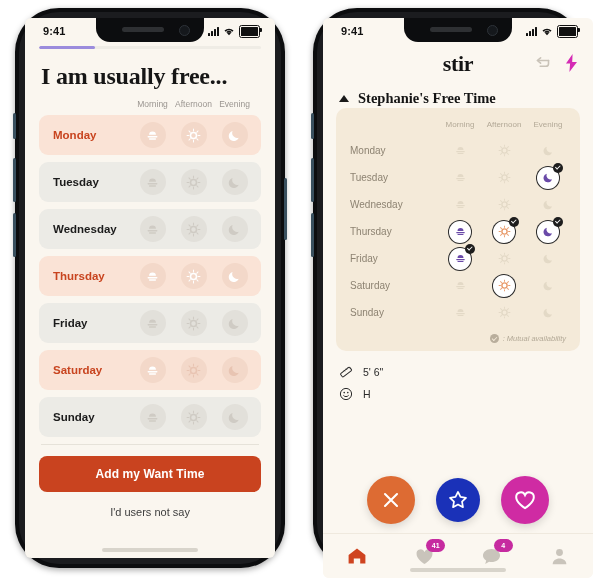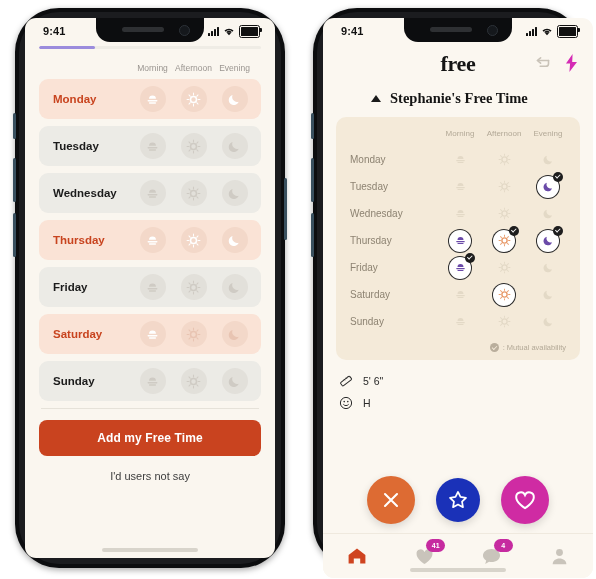--- a/index.html
+++ b/index.html
@@ -15,21 +15,21 @@
     background:#0c0d0f;border-radius:44px;
     box-shadow:0 2px 6px rgba(0,0,0,.35);
   }
   .phone.left{left:15px;}
   .phone.right{left:313px;}
   .phone .rim{
     position:absolute;inset:4px;border-radius:40px;background:#1b1c1f;
   }
   .screen{
     position:absolute;left:10px;top:10px;right:10px;bottom:10px;
-    border-radius:11px;overflow:hidden;background:#faf6ef;
+    border-radius:6px;overflow:hidden;background:#faf6ef;
   }
   .sidebtn{position:absolute;background:#39505f;border-radius:2px;}
   .phone.left .sb1{left:-2px;top:105px;width:3px;height:26px;}
   .phone.left .sb2{left:-2px;top:150px;width:3px;height:44px;}
   .phone.left .sb3{left:-2px;top:205px;width:3px;height:44px;}
   .phone.left .sb4{right:-2px;top:170px;width:3px;height:62px;}
   .phone.right .sb1{left:-2px;top:105px;width:3px;height:26px;}
   .phone.right .sb2{left:-2px;top:150px;width:3px;height:44px;}
   .phone.right .sb3{left:-2px;top:205px;width:3px;height:44px;}
   .phone.right .sb4{right:-2px;top:170px;width:3px;height:62px;}
@@ -119,21 +119,21 @@
     justify-content:center;
   }
   .brand{
     font-family:"Liberation Serif",serif;font-size:22px;font-weight:700;
     color:#141414;letter-spacing:-.3px;
   }
   .r-head .acts{position:absolute;right:14px;top:10px;display:flex;align-items:center;gap:13px;}
   .rewind{cursor:pointer;}
   .bolt{cursor:pointer;}
   .r-sec{
-    display:flex;align-items:center;gap:9px;padding:6px 0 10px 16px;margin-left:32px;
+    display:flex;align-items:center;gap:9px;padding:6px 0 1px 16px;
   }
   .caret{width:0;height:0;border-left:5px solid transparent;border-right:5px solid transparent;
          border-bottom:7px solid #1a1a1a;}
   .r-sectitle{font-family:"Liberation Serif",serif;font-size:14.5px;font-weight:700;color:#141414;}
 
   .card{
     margin:0 13px;background:#f4ead9;border-radius:10px;padding:12px 10px 8px 10px;
   }
   .gcolhead{display:flex;justify-content:flex-end;margin-bottom:8px;}
   .gcolhead span{width:44px;text-align:center;font-size:8px;color:#b3a997;}
@@ -152,21 +152,21 @@
   .badge:after{
     content:"";width:4px;height:2px;border-left:1.3px solid #fff;border-bottom:1.3px solid #fff;
     transform:rotate(-45deg) translate(0px,-1px);
   }
   .legend{display:flex;align-items:center;justify-content:flex-end;gap:4px;
           margin-top:8px;padding-right:4px;}
   .legend .lb{width:9px;height:9px;border-radius:50%;background:#b9ae9c;position:relative;}
   .legend .lb:after{content:"";position:absolute;left:2.2px;top:3px;width:3.5px;height:1.8px;
           border-left:1.2px solid #f4ead9;border-bottom:1.2px solid #f4ead9;
           transform:rotate(-45deg);}
-  .legend span{font-size:7.5px;color:#b3a997;}
+  .legend span{font-size:7.5px;color:#b3a997;font-style:italic;}
 
   .facts{padding:10px 0 0 16px;}
   .fact{display:flex;align-items:center;gap:10px;height:22px;}
   .fact .ftxt{font-size:10.5px;color:#2a2a2a;}
 
   .actionbar{
     position:absolute;left:0;right:0;bottom:54px;display:flex;align-items:center;
     justify-content:center;gap:21px;
   }
   .abtn{border-radius:50%;display:flex;align-items:center;justify-content:center;
@@ -220,20 +220,21 @@
           </svg>
           <div class="batt"></div>
         </div>
       </div>
 
       <div class="l-body">
         <div class="progress">
           <div class="fill"></div>
         </div>
 
+        <h1 class="l-title">I am usually free...</h1>
 
         <div class="colhead">
           <span>Morning</span>
           <span>Afternoon</span>
           <span>Evening</span>
         </div>
 
         <div id="left-rows">
             <div class="dayrow on">
               <div class="dayname">Monday</div>
@@ -483,21 +484,21 @@
                     <svg width="15" height="15" viewBox="0 0 16 16">
     <path d="M12.4 10.3A5.2 5.2 0 0 1 6 3.3a5.4 5.4 0 1 0 6.4 7z" fill="#cfcbc4"></path>
   </svg>
                   </div>
                 </div>
               </div>
             </div>
           </div>
 
         <div class="hr"></div>
-        <div class="cta">Add my Free Time</div>
+        <div class="cta">Add my Want Time</div>
         <div class="skip">I'd users not say</div>
       </div>
 
       <div class="homebar"></div>
     </div>
   </div>
 
   <div class="phone right">
     <div class="rim"></div>
     <div class="sidebtn sb1"></div>
@@ -523,21 +524,21 @@
           <svg width="12" height="9" viewBox="0 0 12 9">
             <path d="M6 8.2 4.1 6.2a2.7 2.7 0 0 1 3.8 0L6 8.2z" fill="#111"></path>
             <path d="M2.6 4.7 1.5 3.5a6.4 6.4 0 0 1 9 0L9.4 4.7a4.8 4.8 0 0 0-6.8 0z" fill="#111"></path>
             <path d="M4.2 6.1 3.2 5a4.1 4.1 0 0 1 5.6 0L7.8 6.1a2.6 2.6 0 0 0-3.6 0z" fill="#111"></path>
           </svg>
           <div class="batt"></div>
         </div>
       </div>
 
       <div class="r-head">
-        <div class="brand">free</div>
+        <div class="brand">stir</div>
         <div class="acts">
           <svg class="rewind" width="17" height="14" viewBox="0 0 17 14">
             <path d="M14.5 4.5H4.2" stroke="#c9c3b8" stroke-width="1.6" fill="none" stroke-linecap="round"></path>
             <path d="M14.5 4.5v3.2a2.6 2.6 0 0 1-2.6 2.6H6.2" stroke="#c9c3b8" stroke-width="1.6" fill="none" stroke-linecap="round"></path>
             <path d="M6.6 1.8 3.3 4.5l3.3 2.7" stroke="#c9c3b8" stroke-width="1.6" fill="none" stroke-linecap="round" stroke-linejoin="round"></path>
           </svg>
           <svg class="bolt" width="15" height="18" viewBox="0 0 15 18">
             <path d="M8.6 0 2 9.6h4.1L5.4 18 13 7.9H8.2L8.6 0z" fill="#d42bb4"></path>
           </svg>
         </div>

